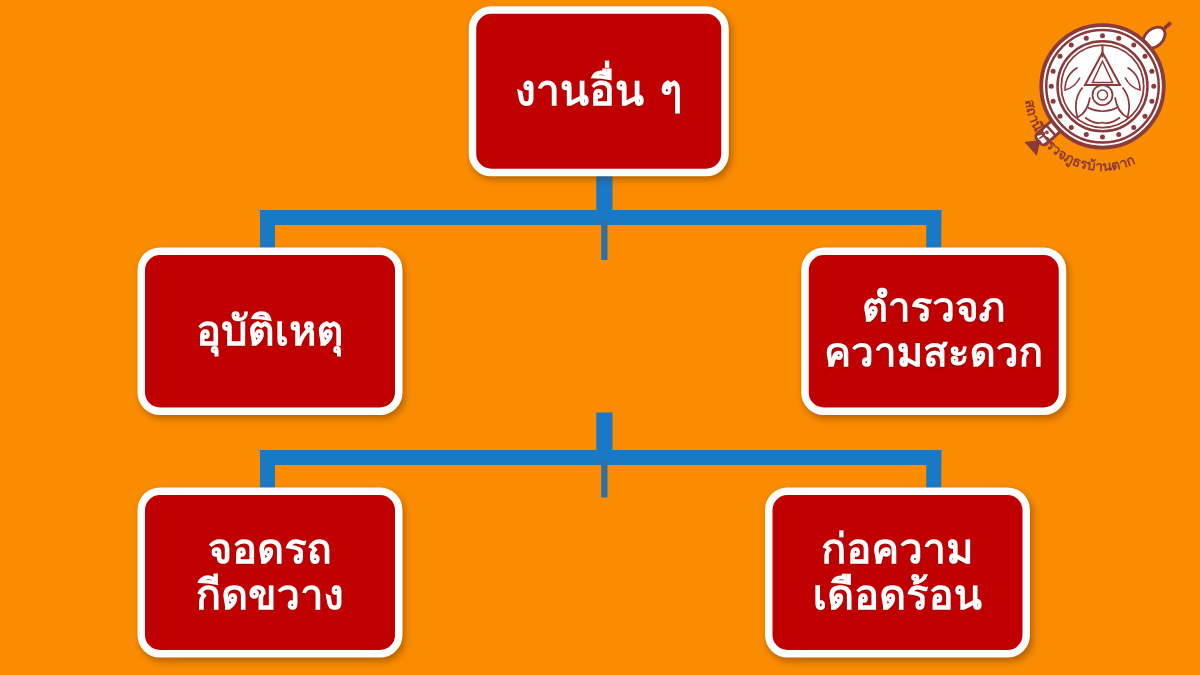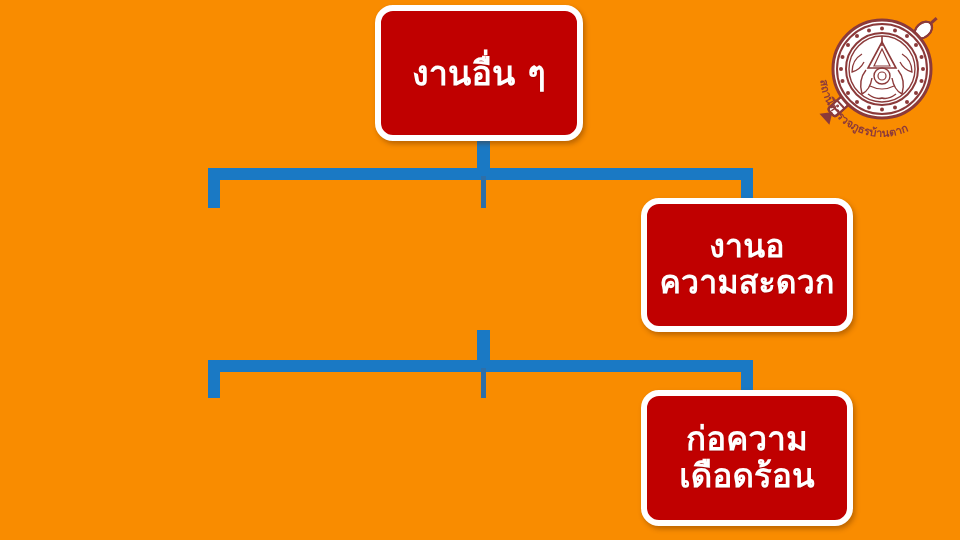--- a/index.html
+++ b/index.html
@@ -93,30 +93,37 @@
     <div class="conn" style="left:208px; top:360px; width:545px; height:12px;"></div>
     <div class="conn" style="left:208px; top:360px; width:12px; height:38px;"></div>
     <div class="conn-thin" style="left:481px; top:368px; width:5px; height:30px;"></div>
     <div class="conn" style="left:741px; top:360px; width:12px; height:38px;"></div>
   </div>
 
   <div class="node size-top" style="left:375px; top:5px; width:208px; height:136px;">
     <span class="label">งานอื่น ๆ</span>
   </div>
 
+  <div class="node size-mid" style="left:110px; top:198px; width:212px; height:134px;">
+    <span class="label">อุบัติเหตุ</span>
+  </div>
 
 
   <div class="node size-mid2" style="left:641px; top:198px; width:212px; height:134px;">
-    <span class="label">งานอ
+    <span class="label">ตำรวจภ
 ความสะดวก</span>
   </div>
 
+  <div class="node size-bot" style="left:110px; top:390px; width:212px; height:136px;">
+    <span class="label">จอดรถ
+กีดขวาง</span>
+  </div>
 
 
-  <div class="node size-bot" style="left:641px; top:390px; width:212px; height:136px;">
+  <div class="node size-bot" style="left:612px; top:390px; width:212px; height:136px;">
     <span class="label">ก่อความ
 เดือดร้อน</span>
   </div>
 
   <div id="logo">
     <svg viewBox="0 0 152 146" xmlns="http://www.w3.org/2000/svg">
       <defs>
         <path id="capArc" d="M 14,72 A 62,62 0 0 0 124,112" fill="none"></path>
       </defs>
       <g stroke="#8C3A3A" fill="none" stroke-width="2">

